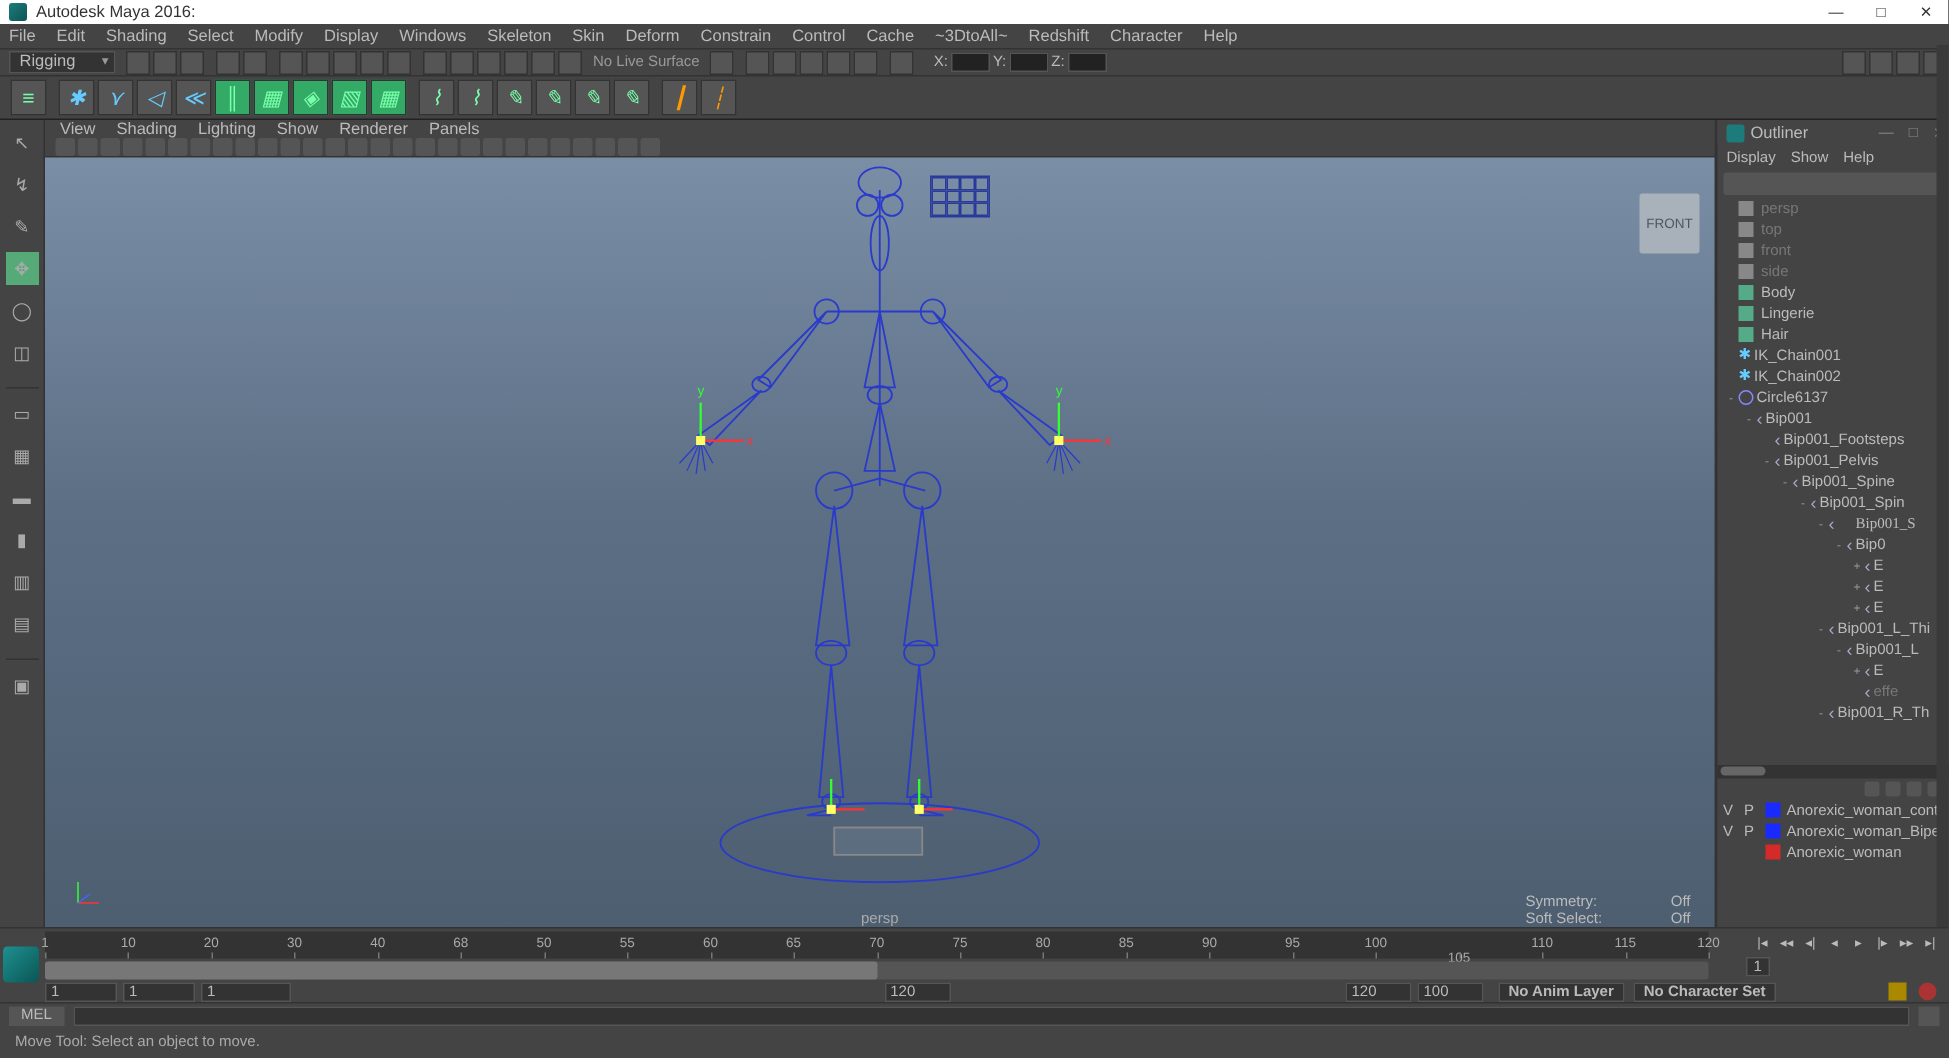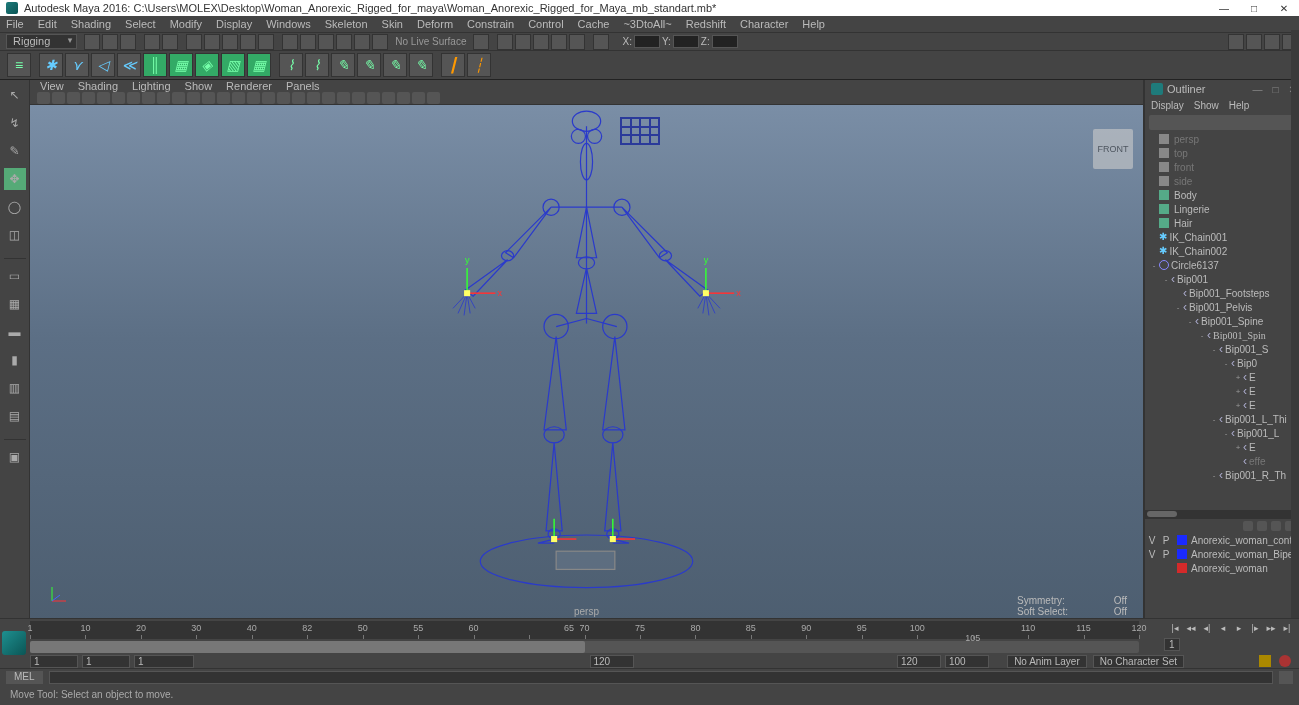--- a/index.html
+++ b/index.html
@@ -90,38 +90,37 @@
 .timeline-ruler { position: absolute; left: 30px; right: 160px; top: 2px; height: 18px; background: #333333; }
 .timeline-ticks { position: absolute; inset: 0; }
 .timeline-range { position: absolute; left: 30px; right: 160px; top: 22px; height: 12px; background: #555; border-radius: 2px; }
 .timeline-range .range-sel { position: absolute; left: 0; top: 0; bottom: 0; width: 50%; background: #777; border-radius: 2px; }
 .time-inputs { position: absolute; left: 30px; top: 36px; display: flex; gap: 4px; }
 .time-inputs .ti { width: 48px; height: 13px; background: #333; border: 1px solid #555; font-size: 10px; color: #bbb; padding-left: 3px; }
 .time-inputs2 { position: absolute; right: 310px; top: 36px; display: flex; gap: 4px; }
 .time-inputs2 .ti { width: 44px; height: 13px; background: #333; border: 1px solid #555; font-size: 10px; color: #bbb; padding-left: 3px; }
 .play-ctrls { position: absolute; right: 5px; top: 2px; display: flex; gap: 2px; }
 .play-ctrls .pc { width: 14px; height: 14px; display: flex; align-items: center; justify-content: center; color: #bbb; font-size: 9px; }
-.anim-layer-sel { position: absolute; right: 115px; top: 36px; display: flex; gap: 6px; }
+.anim-layer-sel { position: absolute; right: 115px; top: 36px; display: flex; gap: 6px; font-weight: bold; }
 .anim-layer-sel .sel { height: 13px; background: #333; border: 1px solid #555; font-size: 10px; color: #bbb; padding: 0 6px; display: flex; align-items: center; }
 .rec { position: absolute; right: 8px; top: 36px; width: 12px; height: 12px; border-radius: 50%; background: #a33; }
 .key { position: absolute; right: 28px; top: 36px; width: 12px; height: 12px; background: #a80; }
 
 
 .cmd-line { position: absolute; bottom: 20px; left: 0; right: 0; height: 17px; background: #444; display: flex; align-items: center; border-top: 1px solid #333; }
 .cmd-line .mel { background: #555; height: 13px; padding: 0 8px; font-size: 10px; color: #bbb; margin-left: 6px; }
 .cmd-line .cmd-input { flex: 1; height: 13px; background: #333; margin-left: 6px; border: 1px solid #555; }
 .help-line { position: absolute; bottom: 4px; left: 0; right: 0; height: 14px; background: #444; display: flex; align-items: center; padding-left: 10px; font-size: 10px; color: #aaa; }
 </style>
 </head>
 <body>
 
 <div class="title-bar">
   <div class="maya-icon"></div>
   <span>Autodesk Maya 2016:</span>&nbsp;
-  <span>C:\Users\MOLEX\Desktop\Woman_Anorexic_Rigged_for_maya\Woman_Anorexic_Rigged_for_Maya_mb_standart.mb*</span>
   <div class="win-ctrls">
     <div>—</div>
     <div>□</div>
     <div>✕</div>
   </div>
 </div>
 
 <div class="menu-bar" id="main-menu">
     <span>File</span>
     <span>Edit</span>
@@ -492,27 +491,27 @@
         <div class="otree-row">
           <span class="ind" style="width: 36px;"></span>
           <span class="exp">-</span>
           <span class="o-joint">‹</span>
           <span style="margin-left: 2px;">Bip001_Spine</span>
         </div>
         <div class="otree-row">
           <span class="ind" style="width: 48px;"></span>
           <span class="exp">-</span>
           <span class="o-joint">‹</span>
-          <span style="margin-left: 2px; font-family: Liberation Serif, serif;">Bip001_Spin</span>
+          <span style="margin-left: 2px;">Bip001_Spin</span>
         </div>
         <div class="otree-row">
           <span class="ind" style="width: 60px;"></span>
           <span class="exp">-</span>
           <span class="o-joint">‹</span>
-          <span style="margin-left: 2px;">Bip001_S</span>
+          <span style="margin-left: 14px; font-family: Liberation Serif, serif;">Bip001_S</span>
         </div>
         <div class="otree-row">
           <span class="ind" style="width: 72px;"></span>
           <span class="exp">-</span>
           <span class="o-joint">‹</span>
           <span style="margin-left: 2px;">Bip0</span>
         </div>
         <div class="otree-row">
           <span class="ind" style="width: 84px;"></span>
           <span class="exp">+</span>
@@ -606,29 +605,29 @@
         <div style="position: absolute; left: 0%; top: 2px; font-size: 9px; color: rgb(170, 170, 170); transform: translateX(-50%);">1</div>
         <div style="position: absolute; left: 0%; bottom: 0px; width: 1px; height: 4px; background: rgb(119, 119, 119);"></div>
         <div style="position: absolute; left: 5%; top: 2px; font-size: 9px; color: rgb(170, 170, 170); transform: translateX(-50%);">10</div>
         <div style="position: absolute; left: 5%; bottom: 0px; width: 1px; height: 4px; background: rgb(119, 119, 119);"></div>
         <div style="position: absolute; left: 10%; top: 2px; font-size: 9px; color: rgb(170, 170, 170); transform: translateX(-50%);">20</div>
         <div style="position: absolute; left: 10%; bottom: 0px; width: 1px; height: 4px; background: rgb(119, 119, 119);"></div>
         <div style="position: absolute; left: 15%; top: 2px; font-size: 9px; color: rgb(170, 170, 170); transform: translateX(-50%);">30</div>
         <div style="position: absolute; left: 15%; bottom: 0px; width: 1px; height: 4px; background: rgb(119, 119, 119);"></div>
         <div style="position: absolute; left: 20%; top: 2px; font-size: 9px; color: rgb(170, 170, 170); transform: translateX(-50%);">40</div>
         <div style="position: absolute; left: 20%; bottom: 0px; width: 1px; height: 4px; background: rgb(119, 119, 119);"></div>
-        <div style="position: absolute; left: 25%; top: 2px; font-size: 9px; color: rgb(170, 170, 170); transform: translateX(-50%);">82</div>
+        <div style="position: absolute; left: 25%; top: 2px; font-size: 9px; color: rgb(170, 170, 170); transform: translateX(-50%);">68</div>
         <div style="position: absolute; left: 25%; bottom: 0px; width: 1px; height: 4px; background: rgb(119, 119, 119);"></div>
         <div style="position: absolute; left: 30%; top: 2px; font-size: 9px; color: rgb(170, 170, 170); transform: translateX(-50%);">50</div>
         <div style="position: absolute; left: 30%; bottom: 0px; width: 1px; height: 4px; background: rgb(119, 119, 119);"></div>
         <div style="position: absolute; left: 35%; top: 2px; font-size: 9px; color: rgb(170, 170, 170); transform: translateX(-50%);">55</div>
         <div style="position: absolute; left: 35%; bottom: 0px; width: 1px; height: 4px; background: rgb(119, 119, 119);"></div>
         <div style="position: absolute; left: 40%; top: 2px; font-size: 9px; color: rgb(170, 170, 170); transform: translateX(-50%);">60</div>
         <div style="position: absolute; left: 40%; bottom: 0px; width: 1px; height: 4px; background: rgb(119, 119, 119);"></div>
-        <div style="position: absolute; left: 45%; top: 2px; font-size: 9px; color: rgb(170, 170, 170); transform: translateX(-50%); margin-left: 40px;">65</div>
+        <div style="position: absolute; left: 45%; top: 2px; font-size: 9px; color: rgb(170, 170, 170); transform: translateX(-50%);">65</div>
         <div style="position: absolute; left: 45%; bottom: 0px; width: 1px; height: 4px; background: rgb(119, 119, 119);"></div>
         <div style="position: absolute; left: 50%; top: 2px; font-size: 9px; color: rgb(170, 170, 170); transform: translateX(-50%);">70</div>
         <div style="position: absolute; left: 50%; bottom: 0px; width: 1px; height: 4px; background: rgb(119, 119, 119);"></div>
         <div style="position: absolute; left: 55%; top: 2px; font-size: 9px; color: rgb(170, 170, 170); transform: translateX(-50%);">75</div>
         <div style="position: absolute; left: 55%; bottom: 0px; width: 1px; height: 4px; background: rgb(119, 119, 119);"></div>
         <div style="position: absolute; left: 60%; top: 2px; font-size: 9px; color: rgb(170, 170, 170); transform: translateX(-50%);">80</div>
         <div style="position: absolute; left: 60%; bottom: 0px; width: 1px; height: 4px; background: rgb(119, 119, 119);"></div>
         <div style="position: absolute; left: 65%; top: 2px; font-size: 9px; color: rgb(170, 170, 170); transform: translateX(-50%);">85</div>
         <div style="position: absolute; left: 65%; bottom: 0px; width: 1px; height: 4px; background: rgb(119, 119, 119);"></div>
         <div style="position: absolute; left: 70%; top: 2px; font-size: 9px; color: rgb(170, 170, 170); transform: translateX(-50%);">90</div>

